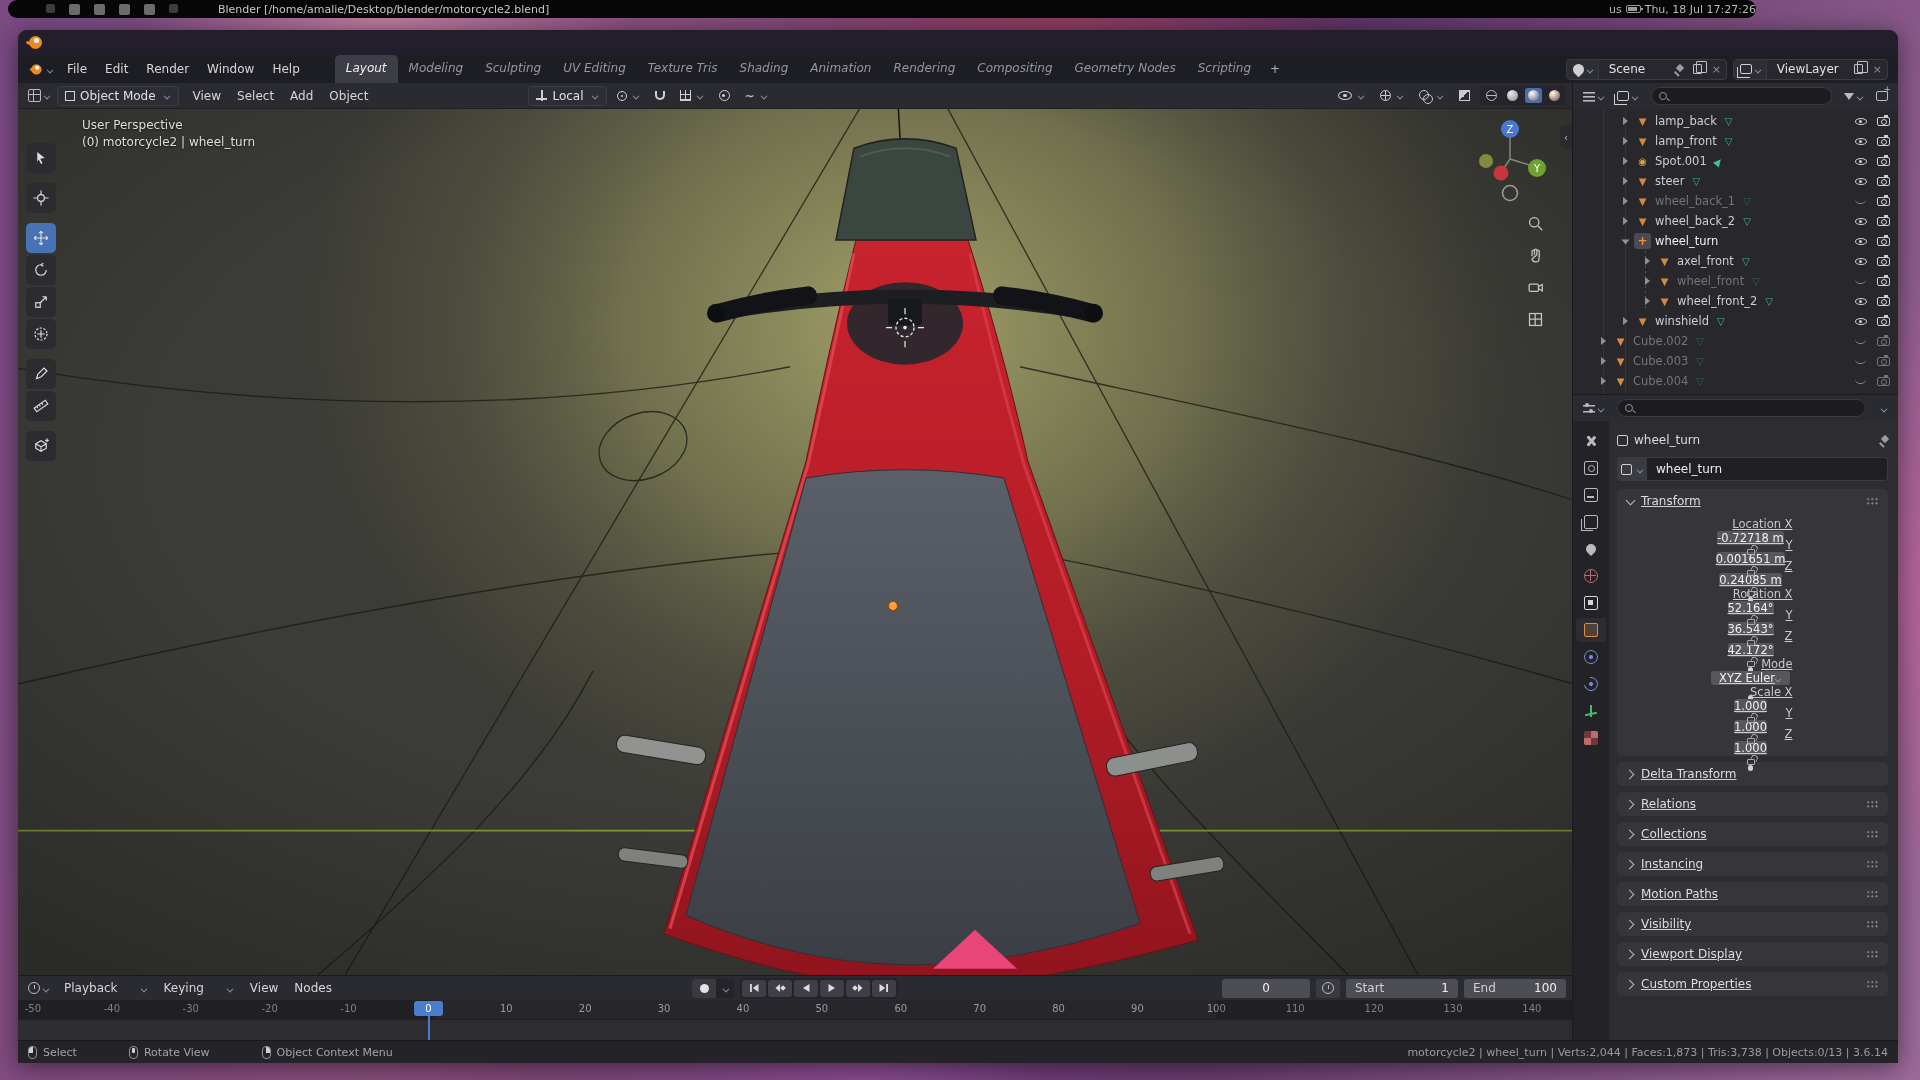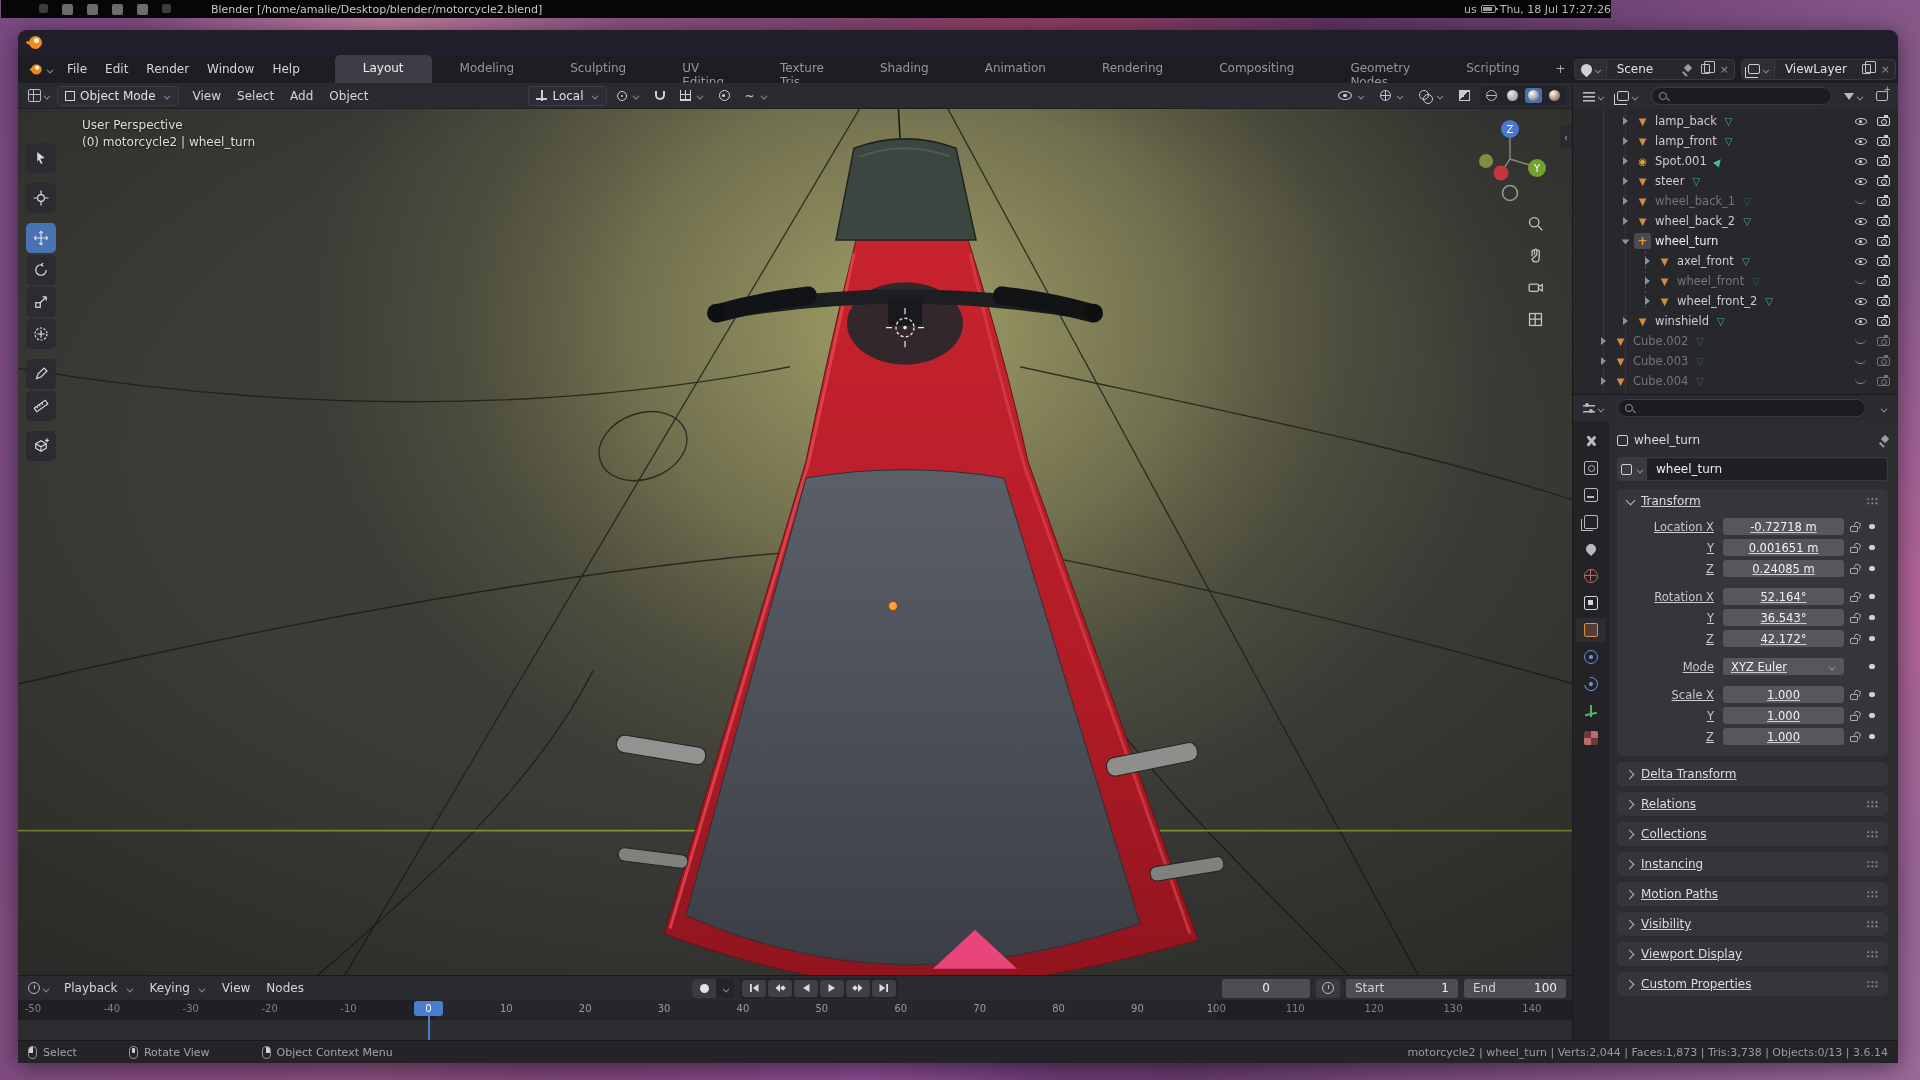--- a/index.html
+++ b/index.html
@@ -8,22 +8,22 @@
     font-family:"DejaVu Sans", sans-serif; color:#cfcfd2; font-size:12px;
     background:
       radial-gradient(420px 300px at 20% 0%, rgba(250,170,190,.55), transparent 60%),
       radial-gradient(500px 380px at 55% 0%, rgba(160,60,90,.7), transparent 60%),
       radial-gradient(640px 520px at 99% 55%, rgba(210,100,160,.5), transparent 60%),
       radial-gradient(560px 420px at 45% 100%, rgba(160,90,170,.6), transparent 60%),
       linear-gradient(105deg,#7a4a84,#8a4f7e 30%,#5c3264 60%,#9c6a9a);
     position:relative;
   }
   
-  .os-bar { position:absolute; left:1px; top:0; width:1610px; height:18px; background:#060607;
-    display:flex; align-items:center; color:#b9b9bc; font-size:11px; z-index:50; }
+  .os-bar { position:absolute; left:8px; top:0; width:1748px; height:18px; background:#060607;
+    display:flex; align-items:center; color:#b9b9bc; font-size:11px; z-index:50;border-radius:9px; }
   .os-icons { display:flex; gap:14px; margin-left:38px; }
   .os-ic { width:11px; height:11px; background:#8f8f93; border-radius:2px; opacity:.75; }
   .os-ic.dim { opacity:.4; width:9px; height:9px; }
   .os-title { margin-left:40px; color:#c7c7ca; }
   .os-right { margin-left:auto; display:flex; align-items:center; gap:4px; margin-right:0; }
   .battery { width:15px; height:8px; border:1px solid #9a9a9e; border-radius:2px; position:relative; }
   .battery::before { content:""; position:absolute; left:1px; top:1px; bottom:1px; width:9px; background:#9a9a9e; }
   .battery::after { content:""; position:absolute; right:-3px; top:2px; width:2px; height:2px; background:#9a9a9e; }
   .os-clock { white-space:nowrap; }
 
@@ -37,21 +37,21 @@
   .bl-logo i { position:absolute; left:0; top:8px; width:9px; height:3px; background:#f08a1d; border-radius:2px; transform:rotate(18deg); }
 
   
   .topbar { height:28px; background:#1d1d24; display:flex; align-items:center; padding:0 6px; }
   .mini-logo { width:16px; height:16px; transform:scale(.8); }
   .dd-chev { display:inline-block; width:7px; height:7px; position:relative; margin-left:3px; }
   .dd-chev::before { content:""; position:absolute; left:0; top:1px; width:5px; height:5px;
     border-right:1.4px solid #9a9aa0; border-bottom:1.4px solid #9a9aa0; transform:rotate(45deg) scale(.8); }
   .menu-item { padding:4px 9px; color:#d6d6da; cursor:default; }
   .ws-tabs { display:flex; margin-left:26px; align-items:stretch; height:28px; }
-  .ws-tab { padding:6px 28px; color:#96969c; }
+  .ws-tab { padding:6px 11px; color:#96969c;font-style:italic; }
   .ws-tab.tab-active { background:#3d3d46; color:#f0f0f2; border-radius:5px 5px 0 0; }
   .ws-add { padding:6px 8px; color:#aeaeb4; }
   .top-right { margin-left:auto; display:flex; gap:6px; margin-right:4px; }
   .id-block { display:flex; align-items:center; background:#27272d; border:1px solid #3a3a41; border-radius:4px; height:21px; overflow:hidden; }
   .id-icon { display:flex; align-items:center; padding:0 4px 0 6px; border-right:1px solid #3a3a41; height:100%; background:#2d2d34; }
   .scene-glyph { width:11px; height:11px; border-radius:50% 50% 50% 0; background:#cfcfd4; transform:rotate(-45deg); }
   .layer-glyph { width:12px; height:10px; border:1.3px solid #cfcfd4; border-radius:2px; position:relative; }
   .layer-glyph::before { content:""; position:absolute; left:-4px; top:2px; width:12px; height:10px; border-left:1.3px solid #cfcfd4; border-bottom:1.3px solid #cfcfd4; }
   .id-name { padding:0 10px; color:#e2e2e6; min-width:70px; }
   .id-btn { padding:0 5px; color:#8f8f96; display:flex; align-items:center; height:100%; }
@@ -126,21 +126,21 @@
   .vp-nav { position:absolute; right:28px; top:106px; display:flex; flex-direction:column; gap:12px; align-items:center; }
   .nav-ic svg { stroke:#c4c4c8; fill:none; stroke-width:1.5; }
   .sidebar-tab { position:absolute; right:0; top:16px; width:12px; height:24px; background:rgba(40,40,46,.7);
     border-radius:5px 0 0 5px; color:#b9b9bf; display:flex; align-items:center; justify-content:center; font-size:10px; }
 
   
   .timeline { height:65px; border-top:1px solid #1a1a1e; display:flex; flex-direction:column; }
   .tl-header { height:24px; background:#2a2a31; display:flex; align-items:center; padding:0 6px; gap:2px; position:relative; }
   .clock-glyph { width:12px; height:12px; border:1.4px solid #b9b9bf; border-radius:50%; position:relative; }
   .clock-glyph::before { content:""; position:absolute; left:4.5px; top:2px; width:1.4px; height:4px; background:#b9b9bf; }
-  .tl-menu { display:flex; align-items:center; padding:3px 8px; color:#d6d6da; gap:6px; }
+  .tl-menu { display:flex; align-items:center; padding:3px 8px; color:#d6d6da; gap:20px; }
   .tl-menu .dd-chev { display:none; }
   .tl-menu.has-dd .dd-chev { display:inline-block; }
   .tl-center { position:absolute; left:50%; transform:translateX(-50%); display:flex; align-items:center; gap:6px; }
   .rec-wrap { display:flex; background:#232329; border-radius:4px; overflow:hidden; }
   .rec-btn { width:24px; height:19px; display:flex; align-items:center; justify-content:center; background:#3a3a41; }
   .rec-dot { width:9px; height:9px; border-radius:50%; background:#e3e3e6; }
   .rec-dd { width:18px; display:flex; align-items:center; justify-content:center; }
   .pb-group { display:flex; gap:2px; background:#232329; border-radius:4px; padding:2px; }
   .pb { width:24px; height:17px; background:#3f3f47; border-radius:3px; display:flex; align-items:center; justify-content:center; }
   .pb svg { fill:#dcdce0; }
@@ -260,21 +260,21 @@
     display:flex; align-items:center; padding:0 9px; color:#eeeef0; }
   .panel { background:#35353a; border-radius:5px; margin-bottom:6px;text-decoration:underline; }
   .panel-head { height:24px; display:flex; align-items:center; padding:0 9px; gap:7px; color:#dededf; }
   .chev { width:8px; height:8px; position:relative; flex:none; }
   .chev::before { content:""; position:absolute; width:6px; height:6px; border-right:1.5px solid #b9b9bf; border-bottom:1.5px solid #b9b9bf; }
   .chev.down::before { left:1px; top:0; transform:rotate(45deg); }
   .chev.right::before { left:0; top:1px; transform:rotate(-45deg); }
   .dragdots { margin-left:auto; width:13px; height:8px;
     background:radial-gradient(#85858c 1px, transparent 1.2px); background-size:4.2px 4.2px; }
   .panel-body { padding:2px 8px 8px 4px; }
-  .prow { display:flex; align-items:center; height:19px; margin:2px 0; }
+  .prow { display:flex; align-items:center; height:19px; margin:2px 0;flex-direction:column; }
   .plabel { width:102px; text-align:right; padding-right:9px; color:#c6c6cb; font-size:11.5px; flex:none; }
   .pfield { flex:1; background:#56565c; border-radius:3px; height:17px; display:flex; align-items:center; justify-content:center;
     color:#f2f2f4; font-size:11.5px; }
   .pfield.dd-field { justify-content:flex-start; padding:0 8px; }
   .pfield.dd-field .dd-chev { margin-left:auto; }
   .plock { width:20px; display:flex; justify-content:center; flex:none; }
   .plock i { width:8px; height:6px; border:1.3px solid #a9a9af; border-radius:1px; position:relative; display:block; margin-top:4px; }
   .plock i::before { content:""; position:absolute; left:3px; top:-5px; width:5px; height:5px; border:1.3px solid #a9a9af; border-bottom:none; border-radius:4px 4px 0 0; transform:rotate(25deg); }
   .plock.ghost { visibility:hidden; }
   .pdot { width:16px; display:flex; justify-content:center; flex:none; }

